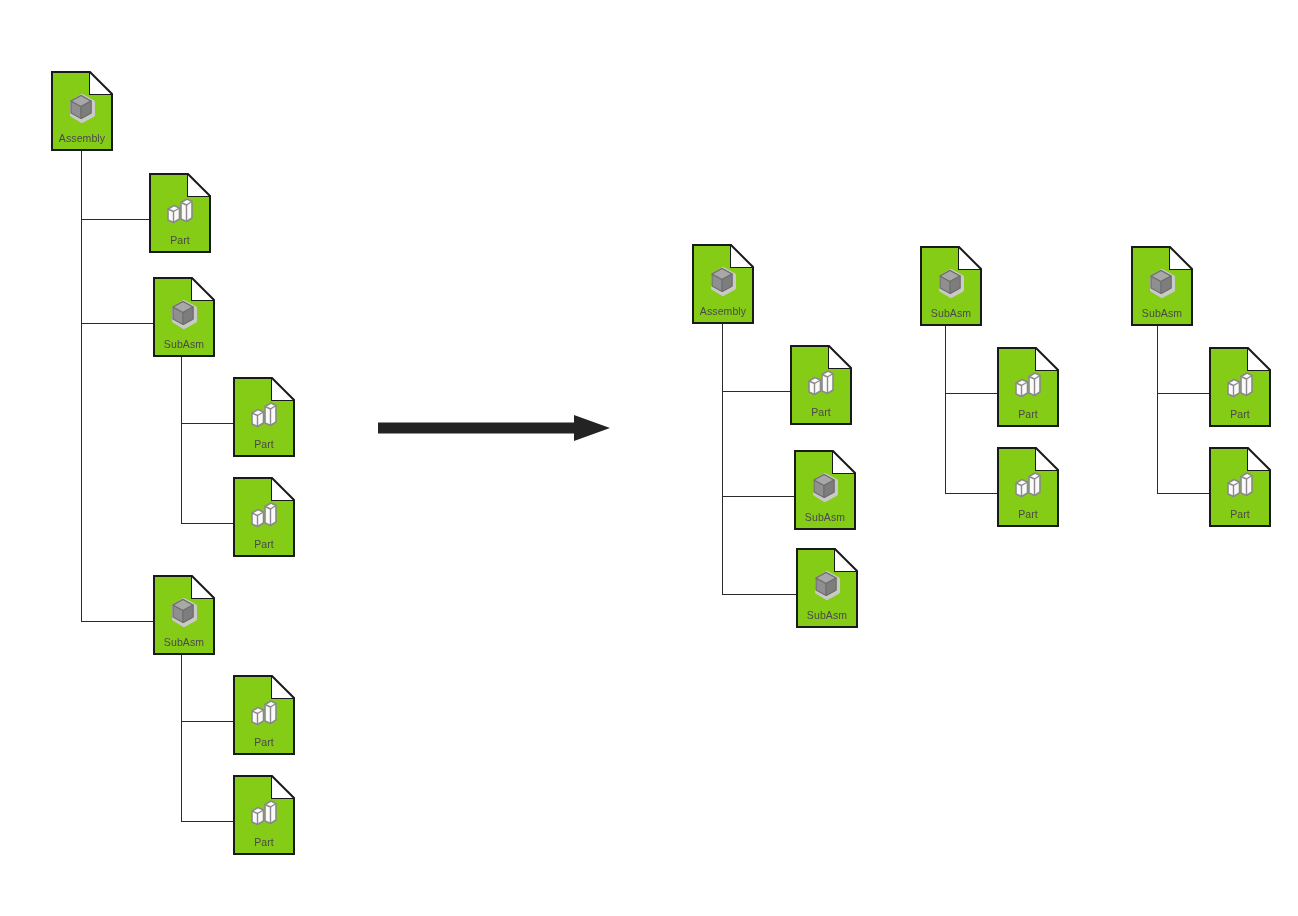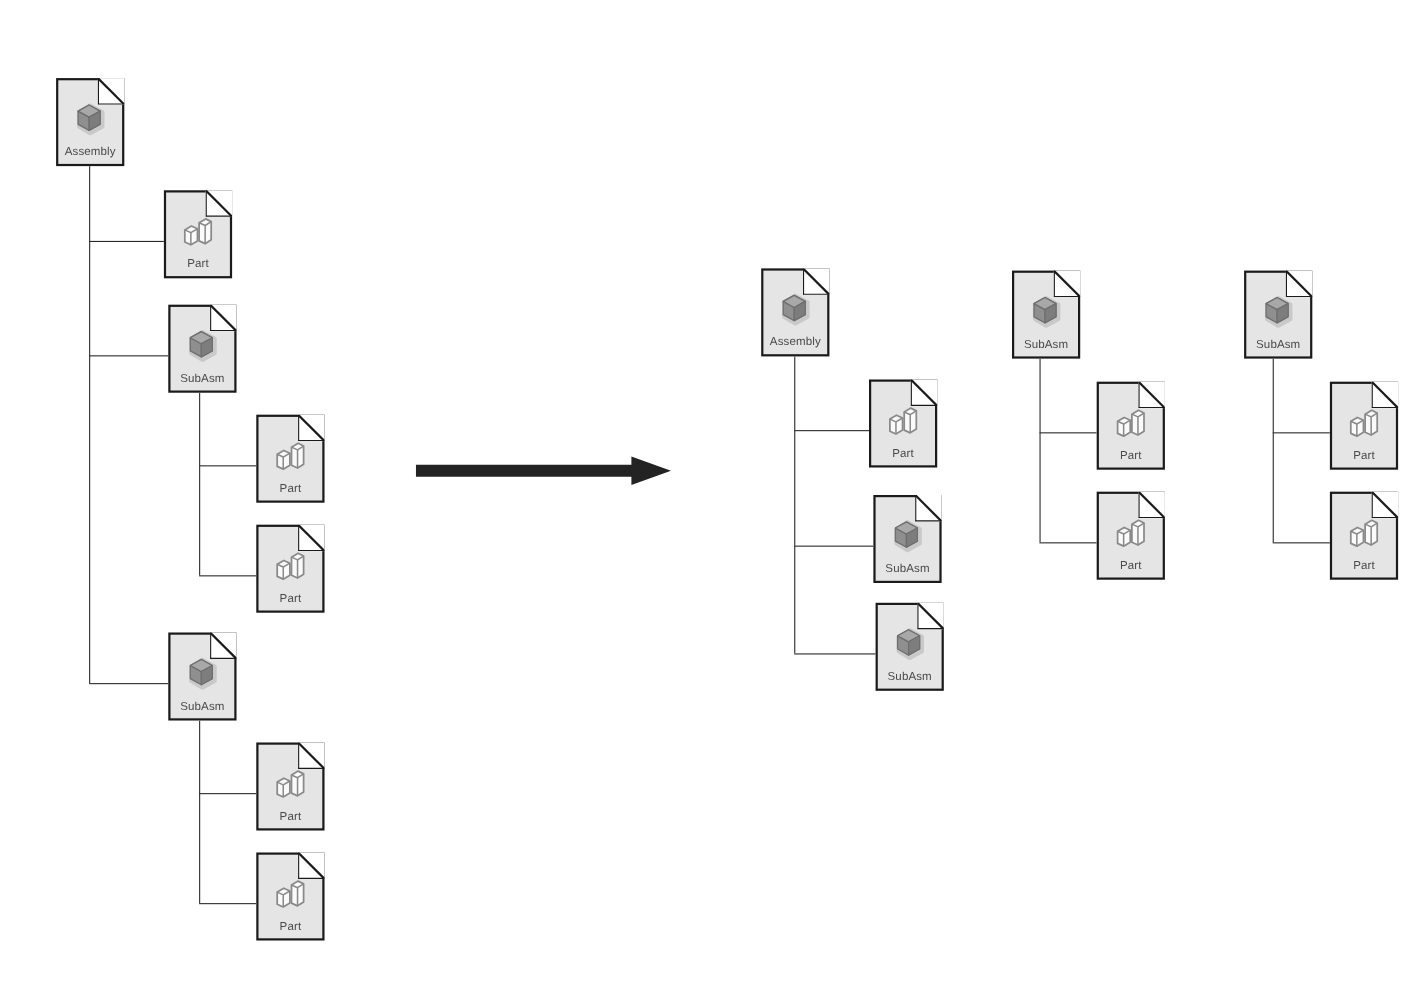--- a/index.html
+++ b/index.html
@@ -15,21 +15,21 @@
     width: 1298px;
     height: 916px;
     background: #ffffff;
     overflow: hidden;
   }
   .node {
     position: absolute;
     width: 62px;
     height: 80px;
     box-sizing: border-box;
-    background: #e5e5e5;
+    background: #84cc16;
     border: 2px solid #1a1a1a;
   }
   .node .fold {
     position: absolute;
     top: -2px;
     right: -2px;
     width: 24px;
     height: 24px;
     background: #ffffff;
   }

